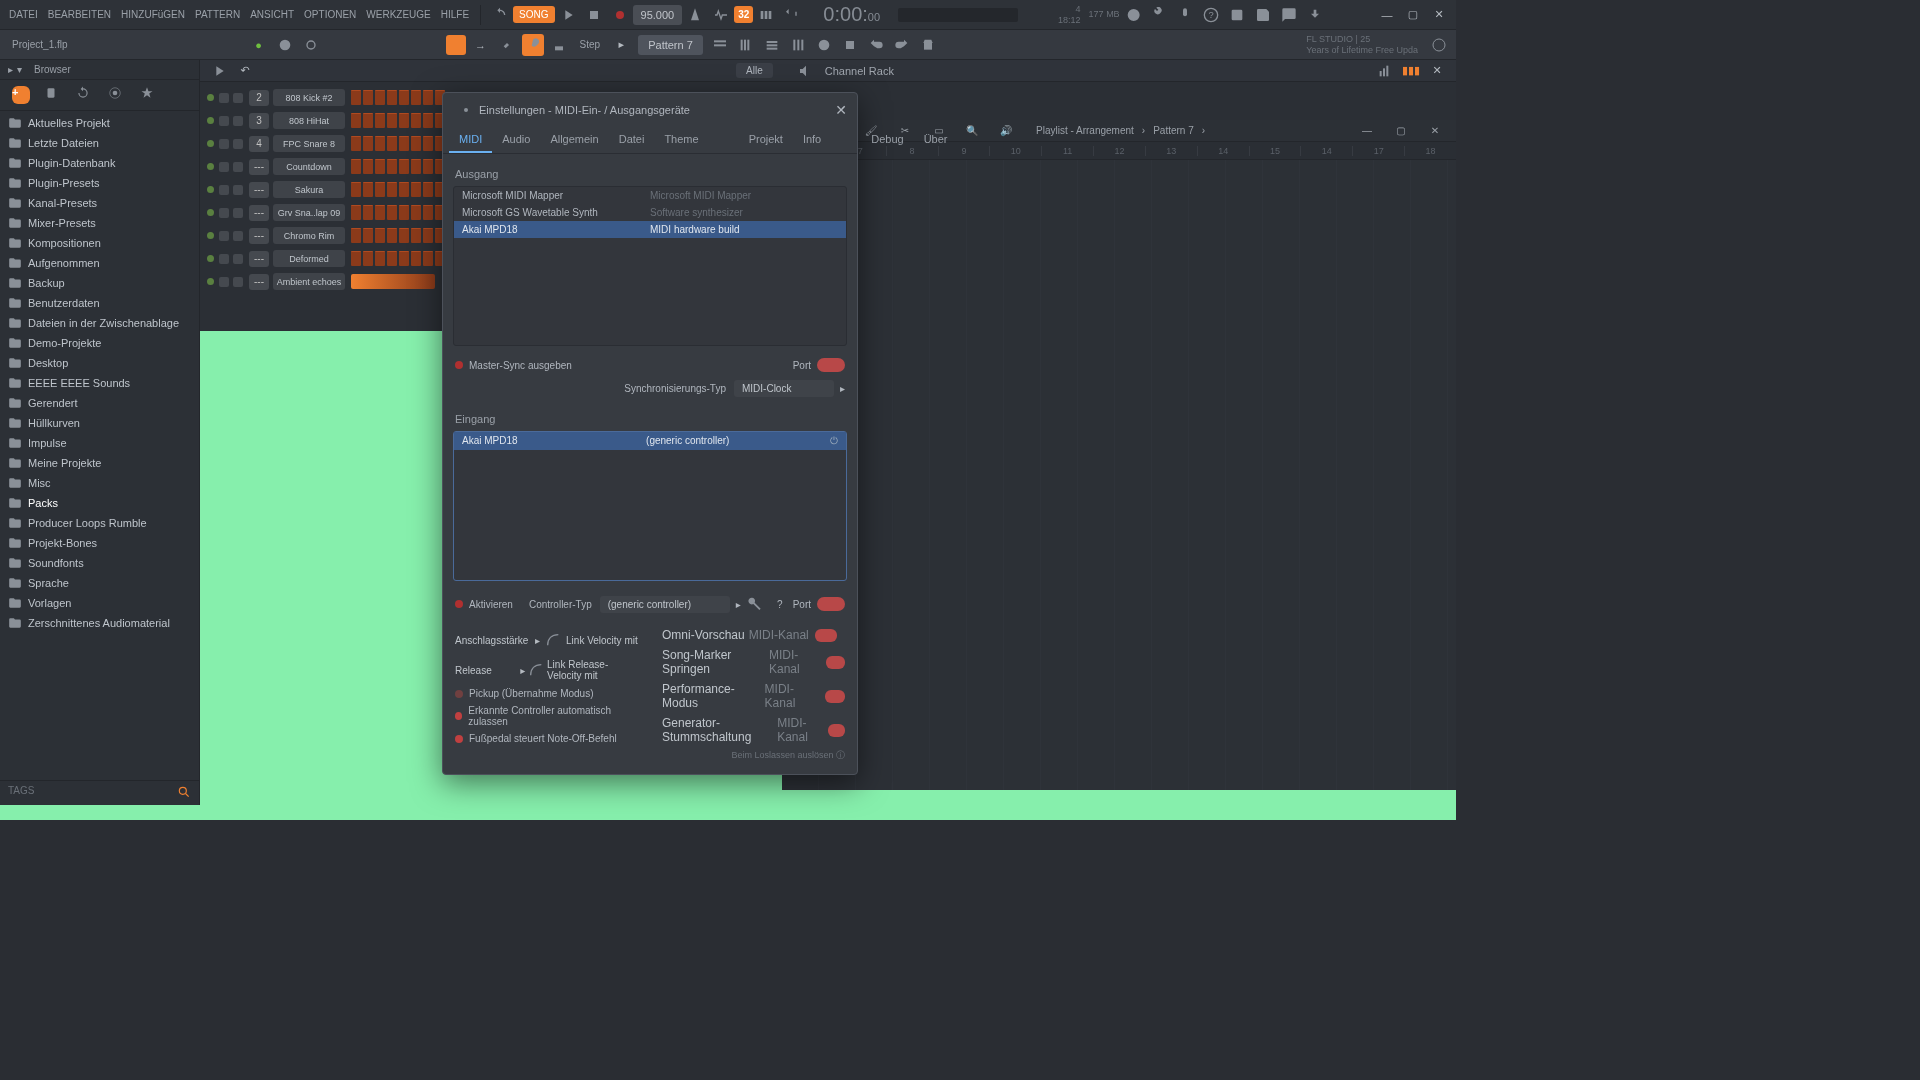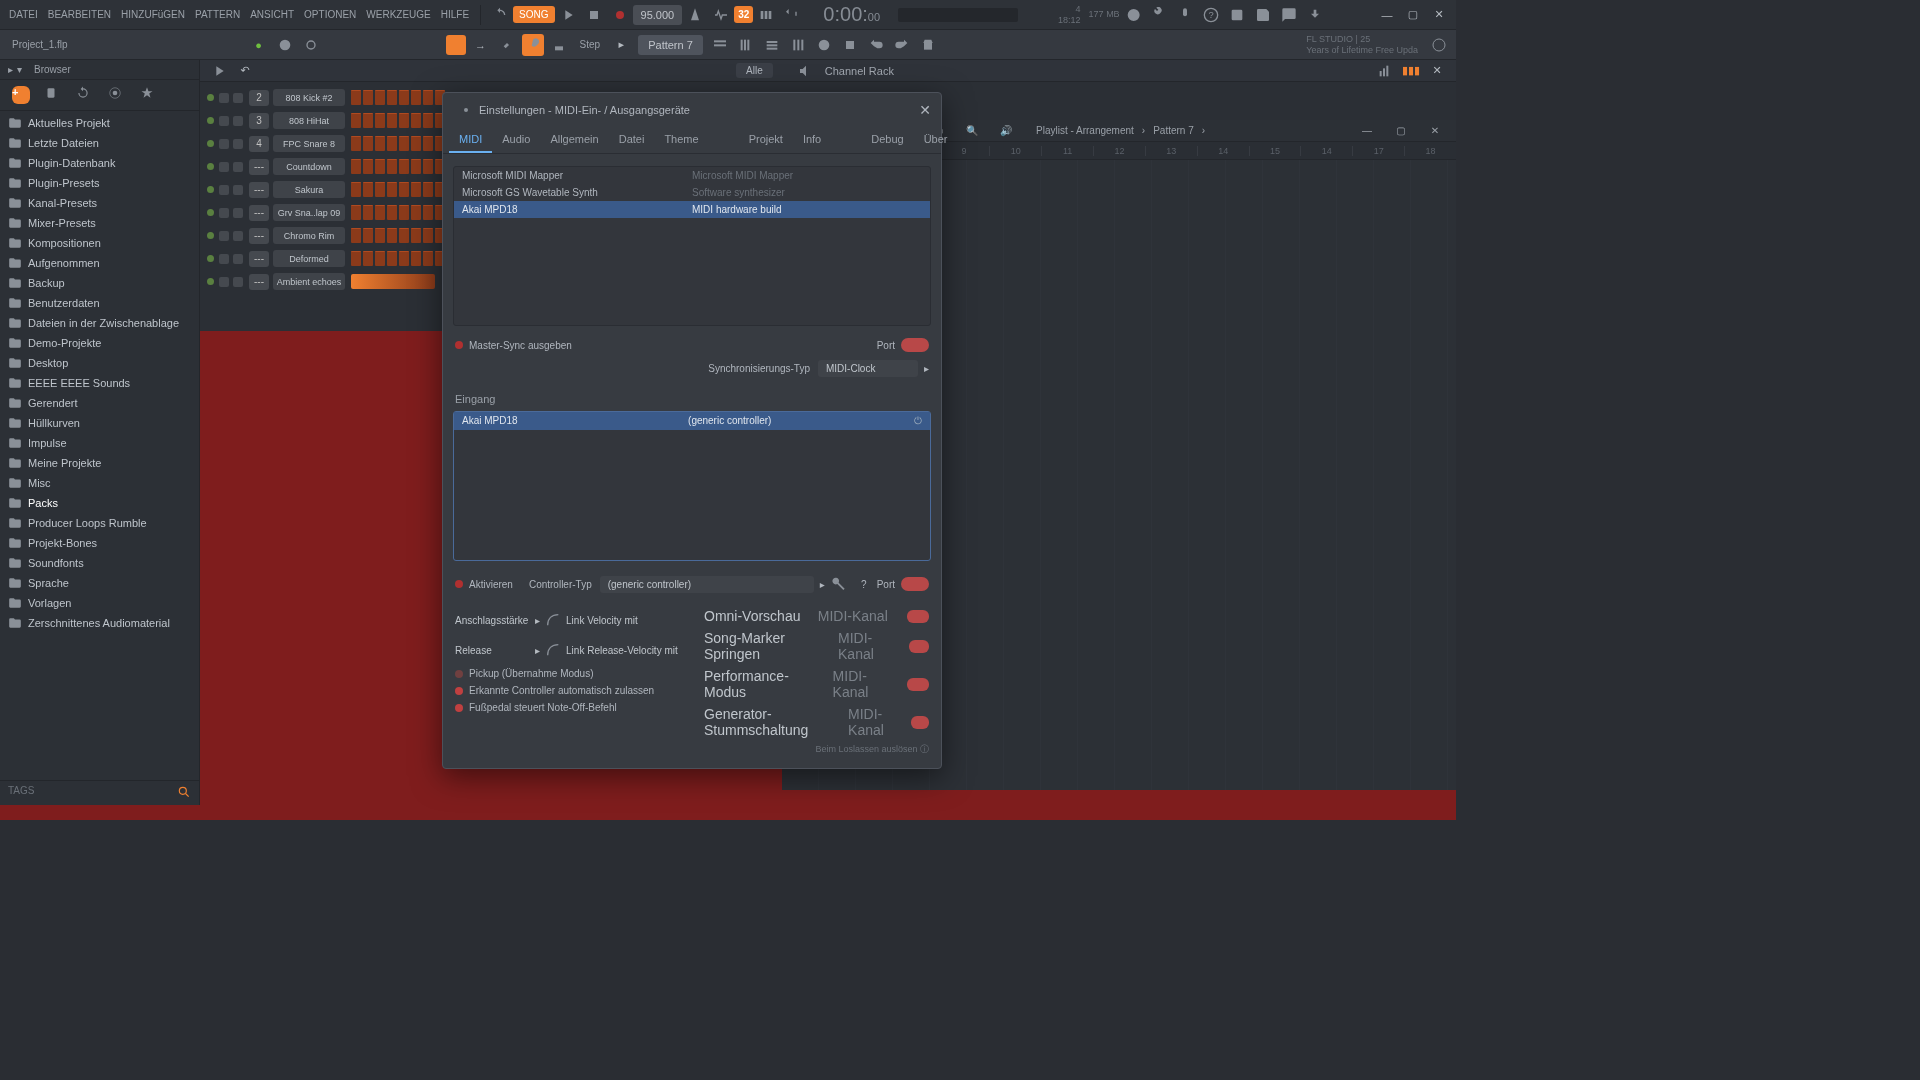--- a/index.html
+++ b/index.html
@@ -1,17 +1,17 @@
 <!DOCTYPE html>
 <html><head>
 <meta charset="utf-8">
 <style>
 *{margin:0;padding:0;box-sizing:border-box;font-family:Arial,sans-serif;user-select:none}
 body{background:#2a2d33;color:#b4bac0;font-size:11px;overflow:hidden;width:1920px;height:1080px}
-.app{position:relative;width:1456px;height:820px;background:#7f1d1d}
+.app{position:relative;width:1456px;height:820px;background:#86efac}
 
 
 .topbar{height:30px;background:#2e3238;display:flex;align-items:center;padding:0 4px;border-bottom:1px solid #23262b}
 .menubar{display:flex;gap:0;font-size:10px;color:#9aa0a8}
 .menubar span{padding:4px 5px;cursor:pointer}
 .tb-sep{width:1px;height:20px;background:#23262b;margin:0 6px}
 .tb-icon{width:22px;height:22px;display:inline-flex;align-items:center;justify-content:center;margin:0 2px;cursor:pointer;border-radius:3px}
 .song-btn{background:#f08030;color:#fff;padding:3px 6px;border-radius:3px;font-size:10px;font-weight:normal}
 .tempo-box{background:#4a4e55;padding:4px 8px;border-radius:3px;color:#c0c4ca;font-size:11px}
 .badge-32{background:#f08030;color:#fff;padding:3px 4px;border-radius:3px;font-size:10px;font-weight:bold}
@@ -53,21 +53,21 @@
 .ch-dot{width:7px;height:7px;border-radius:50%;background:#5a8040;margin:0 3px}
 .ch-btn{width:10px;height:10px;background:#45494f;border-radius:2px;margin:0 2px}
 .ch-num{width:20px;height:16px;background:#45494f;border-radius:3px;display:flex;align-items:center;justify-content:center;font-size:10px;color:#c0c0c0;margin:0 4px}
 .ch-name{width:72px;height:17px;background:#3f4349;border-radius:3px;display:flex;align-items:center;justify-content:center;font-size:9px;color:#c0c6cc}
 .ch-steps{display:flex;gap:2px;margin-left:6px}
 .step{width:10px;height:15px;background:#8b3a1a;border-radius:1px;border-top:1px solid #b04a20}
 .ch-add{text-align:center;padding:10px;color:#6a7078;cursor:pointer;font-size:16px}
 .echoes-bar{display:flex;margin-left:6px;height:15px;width:84px;background:linear-gradient(to right,#f08030,#8b3a1a);border-radius:2px}
 
 
-.dialog{position:absolute;left:442px;top:92px;width:500px;background:#373b41;border:1px solid #4c515a;border-radius:4px;box-shadow:0 8px 30px rgba(0,0,0,.5)}
+.dialog{position:absolute;left:442px;top:92px;width:416px;background:#373b41;border:1px solid #4c515a;border-radius:4px;box-shadow:0 8px 30px rgba(0,0,0,.5)}
 .dlg-title{display:flex;align-items:center;padding:6px 10px;font-size:11px;color:#b0b6be}
 .dlg-title .close{margin-left:auto;cursor:pointer;font-size:14px}
 .dlg-tabs{display:flex;border-bottom:1px solid #2a2d33;padding:0 6px}
 .dlg-tab{padding:6px 10px;font-size:11px;color:#9aa0a8;cursor:pointer}
 .dlg-tab.active{color:#6ab0f0;border-bottom:2px solid #6ab0f0}
 .dlg-body{padding:10px}
 .section-label{font-size:11px;color:#9aa0a8;padding:4px 2px}
 .device-list{background:#33363c;border:1px solid #2a2d33;border-radius:3px;margin:2px 0 8px}
 .dev-row{display:flex;padding:3px 8px;font-size:10px}
 .dev-row .name{flex:1;color:#b0b6be}
@@ -75,21 +75,21 @@
 .dev-row.sel{background:#3a5a8a;color:#fff}
 .dev-row.sel .name,.dev-row.sel .type{color:#e0e6ee}
 .ctrl-row{display:flex;align-items:center;padding:4px 2px;font-size:10px;color:#b0b6be}
 .ctrl-row .lbl{flex:1}
 .led{width:8px;height:8px;border-radius:50%;background:#b03030;margin-right:6px}
 .port-badge{width:28px;height:14px;background:#b84848;border-radius:7px;margin-left:6px}
 .select-box{background:#3f4349;padding:3px 8px;border-radius:3px;font-size:10px;color:#c0c6cc;min-width:100px}
 .link-row{display:flex;align-items:center;padding:4px 2px;font-size:10px}
 .link-row .k1{width:80px;color:#c0c6cc}
 .link-row .k2{color:#c0c6cc}
-.chan-row{display:flex;align-items:center;padding:3px 2px;font-size:14px;justify-content:space-between}
+.chan-row{display:flex;align-items:center;padding:3px 2px;font-size:12px;justify-content:flex-start}
 .chan-row .lbl{color:#c0c6cc;margin-right:4px}
 .chan-row .sub{color:#7a8088;margin-right:6px}
 .chan-badge{width:22px;height:13px;background:#b84848;border-radius:6px}
 .chk-row{display:flex;align-items:center;padding:3px 2px;font-size:10px;color:#b0b6be}
 .chk-row .led{background:#704040}
 .chk-row.on .led{background:#c04040}
 .dlg-foot{display:flex;gap:8px;padding:8px;align-items:center}
 .dlg-btn{background:#3f4349;padding:5px 10px;border-radius:3px;font-size:10px;color:#c0c6cc;cursor:pointer}
 .dlg-foot .remote{margin-left:auto;display:flex;align-items:center;gap:6px;font-size:10px;color:#9aa0a8}
 .twocol{display:flex;gap:20px}
@@ -755,20 +755,21 @@
         <span class="dlg-tab">Datei</span>
         <span class="dlg-tab">Theme</span>
         <span style="flex: 0 0 30px;"></span>
         <span class="dlg-tab">Projekt</span>
         <span class="dlg-tab">Info</span>
         <span style="flex: 0 0 30px;"></span>
         <span class="dlg-tab">Debug</span>
         <span class="dlg-tab">Über</span>
       </div>
   <div class="dlg-body">
+    <div class="section-label">Ausgang</div>
     <div class="device-list" id="outlist" style="height:160px">
           <div class="dev-row">
             <span class="name">Microsoft MIDI Mapper</span>
             <span class="type">Microsoft MIDI Mapper</span>
           </div>
           <div class="dev-row">
             <span class="name">Microsoft GS Wavetable Synth</span>
             <span class="type">Software synthesizer</span>
           </div>
           <div class="dev-row sel">

